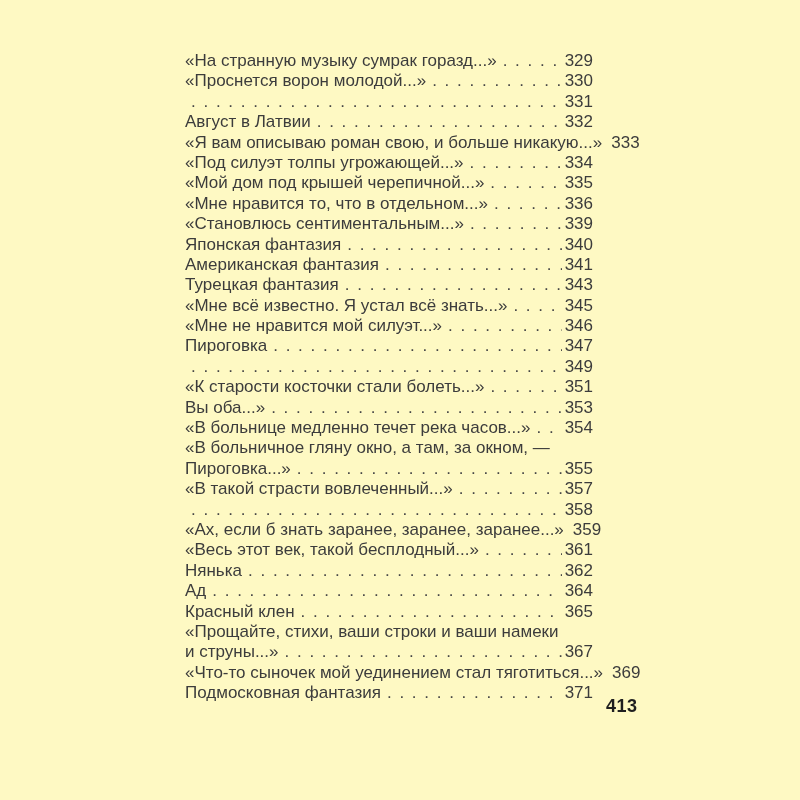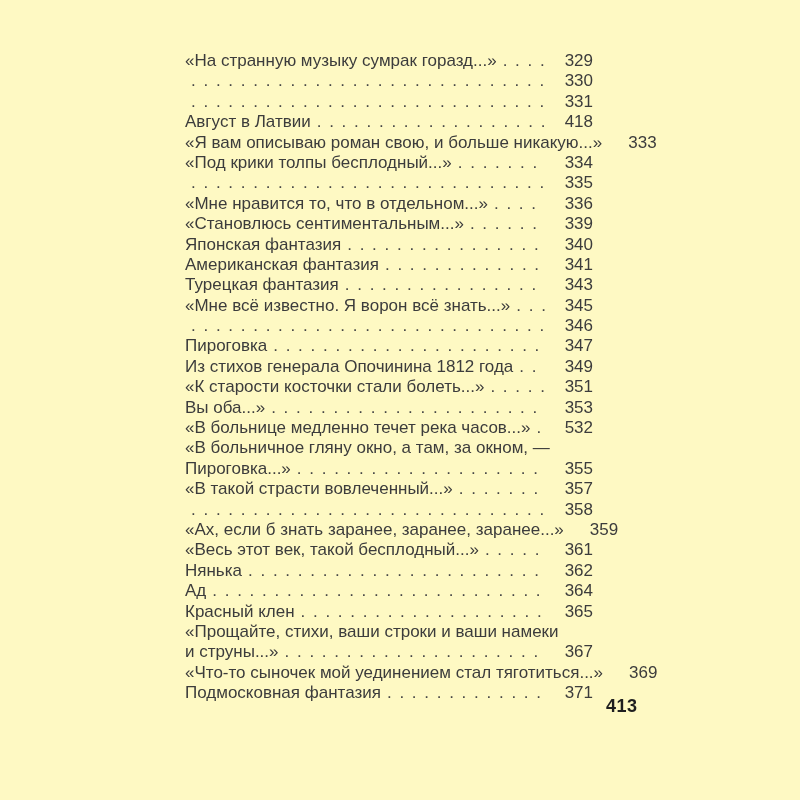--- a/index.html
+++ b/index.html
@@ -34,21 +34,20 @@
     overflow: hidden;
     white-space: nowrap;
     margin: 0 3px 0 6px;
     letter-spacing: 1.5px;
     color: #464646;
   }
   .pnum {
     flex: 0 0 auto;
     text-align: right;
     min-width: 28px;
-    margin-left: 17px;
   }
   .folio {
     position: absolute;
     left: 606px;
     top: 696px;
     font-size: 18px;
     font-weight: bold;
     color: #1f1f1f;
     letter-spacing: 0.5px;
   }
@@ -57,43 +56,45 @@
 <body>
 
 <div class="page">
   <div class="toc">
       <div class="row">
         <span class="title">«На странную музыку сумрак горазд...»</span>
         <span class="leader">. . . . . . . . . . . . . . . . . . . . . . . . . . . . . . . . . . . . . . . . . . . . . . . . . . . . . . . . . . . . . . . . . . . . . . . . . . . . . . . . . . . . . . . . . . </span>
         <span class="pnum">329</span>
       </div>
       <div class="row">
+        <span class="title">«Проснется ворон молодой...»</span>
         <span class="leader">. . . . . . . . . . . . . . . . . . . . . . . . . . . . . . . . . . . . . . . . . . . . . . . . . . . . . . . . . . . . . . . . . . . . . . . . . . . . . . . . . . . . . . . . . . </span>
         <span class="pnum">330</span>
       </div>
       <div class="row">
         <span class="leader">. . . . . . . . . . . . . . . . . . . . . . . . . . . . . . . . . . . . . . . . . . . . . . . . . . . . . . . . . . . . . . . . . . . . . . . . . . . . . . . . . . . . . . . . . . </span>
         <span class="pnum">331</span>
       </div>
       <div class="row">
         <span class="title">Август в Латвии</span>
         <span class="leader">. . . . . . . . . . . . . . . . . . . . . . . . . . . . . . . . . . . . . . . . . . . . . . . . . . . . . . . . . . . . . . . . . . . . . . . . . . . . . . . . . . . . . . . . . . </span>
-        <span class="pnum">418</span>
+        <span class="pnum">332</span>
       </div>
       <div class="row">
         <span class="title">«Я вам описываю роман свою, и больше никакую...»</span>
         <span class="leader">. . . . . . . . . . . . . . . . . . . . . . . . . . . . . . . . . . . . . . . . . . . . . . . . . . . . . . . . . . . . . . . . . . . . . . . . . . . . . . . . . . . . . . . . . . </span>
         <span class="pnum">333</span>
       </div>
       <div class="row">
-        <span class="title">«Под крики толпы бесплодный...»</span>
+        <span class="title">«Под силуэт толпы угрожающей...»</span>
         <span class="leader">. . . . . . . . . . . . . . . . . . . . . . . . . . . . . . . . . . . . . . . . . . . . . . . . . . . . . . . . . . . . . . . . . . . . . . . . . . . . . . . . . . . . . . . . . . </span>
         <span class="pnum">334</span>
       </div>
       <div class="row">
+        <span class="title">«Мой дом под крышей черепичной...»</span>
         <span class="leader">. . . . . . . . . . . . . . . . . . . . . . . . . . . . . . . . . . . . . . . . . . . . . . . . . . . . . . . . . . . . . . . . . . . . . . . . . . . . . . . . . . . . . . . . . . </span>
         <span class="pnum">335</span>
       </div>
       <div class="row">
         <span class="title">«Мне нравится то, что в отдельном...»</span>
         <span class="leader">. . . . . . . . . . . . . . . . . . . . . . . . . . . . . . . . . . . . . . . . . . . . . . . . . . . . . . . . . . . . . . . . . . . . . . . . . . . . . . . . . . . . . . . . . . </span>
         <span class="pnum">336</span>
       </div>
       <div class="row">
         <span class="title">«Становлюсь сентиментальным...»</span>
@@ -109,52 +110,52 @@
         <span class="title">Американская фантазия</span>
         <span class="leader">. . . . . . . . . . . . . . . . . . . . . . . . . . . . . . . . . . . . . . . . . . . . . . . . . . . . . . . . . . . . . . . . . . . . . . . . . . . . . . . . . . . . . . . . . . </span>
         <span class="pnum">341</span>
       </div>
       <div class="row">
         <span class="title">Турецкая фантазия</span>
         <span class="leader">. . . . . . . . . . . . . . . . . . . . . . . . . . . . . . . . . . . . . . . . . . . . . . . . . . . . . . . . . . . . . . . . . . . . . . . . . . . . . . . . . . . . . . . . . . </span>
         <span class="pnum">343</span>
       </div>
       <div class="row">
-        <span class="title">«Мне всё известно. Я ворон всё знать...»</span>
+        <span class="title">«Мне всё известно. Я устал всё знать...»</span>
         <span class="leader">. . . . . . . . . . . . . . . . . . . . . . . . . . . . . . . . . . . . . . . . . . . . . . . . . . . . . . . . . . . . . . . . . . . . . . . . . . . . . . . . . . . . . . . . . . </span>
         <span class="pnum">345</span>
       </div>
       <div class="row">
+        <span class="title">«Мне не нравится мой силуэт...»</span>
         <span class="leader">. . . . . . . . . . . . . . . . . . . . . . . . . . . . . . . . . . . . . . . . . . . . . . . . . . . . . . . . . . . . . . . . . . . . . . . . . . . . . . . . . . . . . . . . . . </span>
         <span class="pnum">346</span>
       </div>
       <div class="row">
         <span class="title">Пироговка</span>
         <span class="leader">. . . . . . . . . . . . . . . . . . . . . . . . . . . . . . . . . . . . . . . . . . . . . . . . . . . . . . . . . . . . . . . . . . . . . . . . . . . . . . . . . . . . . . . . . . </span>
         <span class="pnum">347</span>
       </div>
       <div class="row">
-        <span class="title">Из стихов генерала Опочинина 1812 года</span>
         <span class="leader">. . . . . . . . . . . . . . . . . . . . . . . . . . . . . . . . . . . . . . . . . . . . . . . . . . . . . . . . . . . . . . . . . . . . . . . . . . . . . . . . . . . . . . . . . . </span>
         <span class="pnum">349</span>
       </div>
       <div class="row">
         <span class="title">«К старости косточки стали болеть...»</span>
         <span class="leader">. . . . . . . . . . . . . . . . . . . . . . . . . . . . . . . . . . . . . . . . . . . . . . . . . . . . . . . . . . . . . . . . . . . . . . . . . . . . . . . . . . . . . . . . . . </span>
         <span class="pnum">351</span>
       </div>
       <div class="row">
         <span class="title">Вы оба...»</span>
         <span class="leader">. . . . . . . . . . . . . . . . . . . . . . . . . . . . . . . . . . . . . . . . . . . . . . . . . . . . . . . . . . . . . . . . . . . . . . . . . . . . . . . . . . . . . . . . . . </span>
         <span class="pnum">353</span>
       </div>
       <div class="row">
         <span class="title">«В больнице медленно течет река часов...»</span>
         <span class="leader">. . . . . . . . . . . . . . . . . . . . . . . . . . . . . . . . . . . . . . . . . . . . . . . . . . . . . . . . . . . . . . . . . . . . . . . . . . . . . . . . . . . . . . . . . . </span>
-        <span class="pnum">532</span>
+        <span class="pnum">354</span>
       </div>
       <div class="row">
         <span class="title">«В больничное гляну окно, а там, за окном, —</span>
       </div>
       <div class="row">
         <span class="title">Пироговка...»</span>
         <span class="leader">. . . . . . . . . . . . . . . . . . . . . . . . . . . . . . . . . . . . . . . . . . . . . . . . . . . . . . . . . . . . . . . . . . . . . . . . . . . . . . . . . . . . . . . . . . </span>
         <span class="pnum">355</span>
       </div>
       <div class="row">

